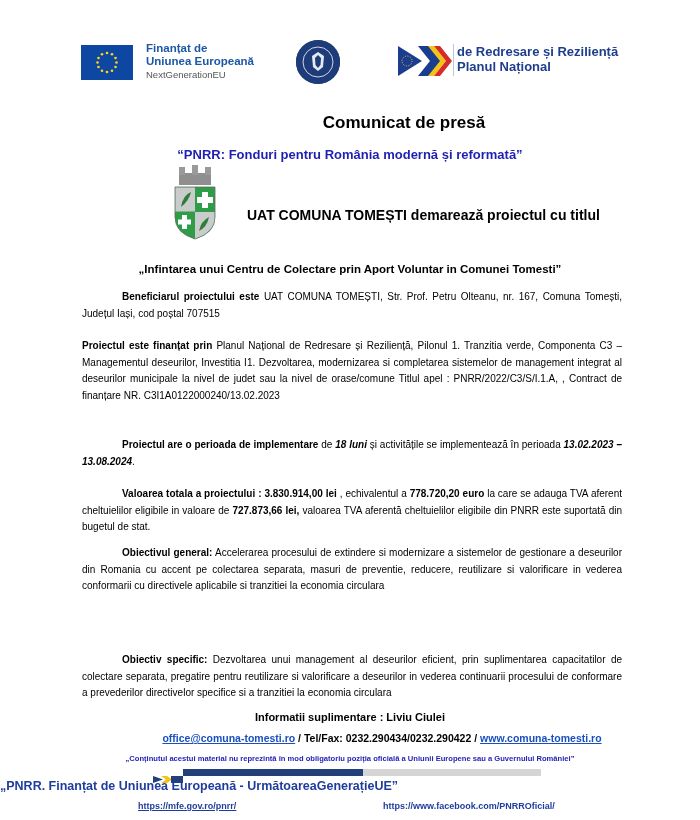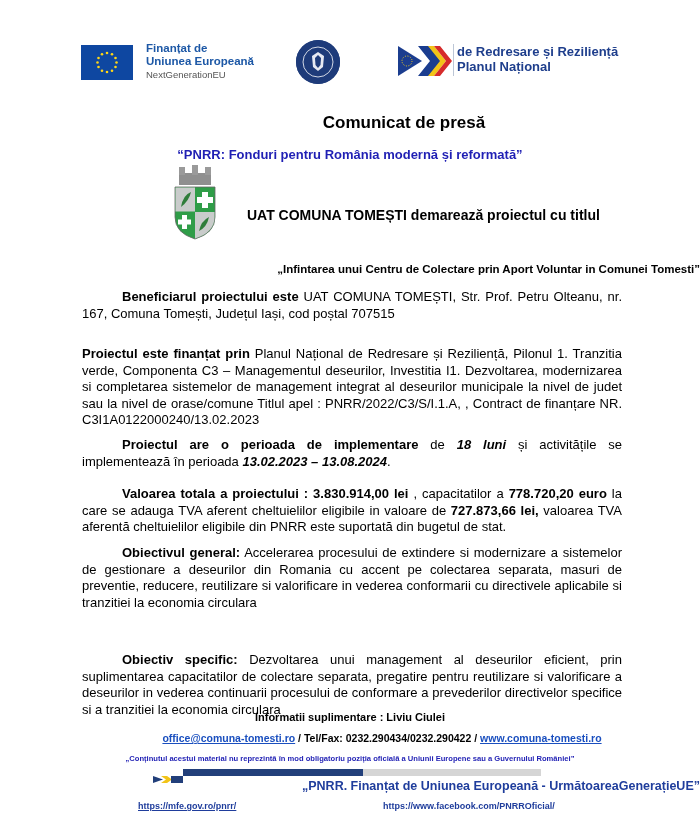--- a/index.html
+++ b/index.html
@@ -12,35 +12,35 @@
   .eu-text .l1, .eu-text .l2 { color: #1d58a6; font-weight: bold; }
   .eu-text .l3 { color: #555; font-size: 9.5px; }
   .gov-seal { left: 296px; top: 40px; width: 44px; height: 44px; border-radius: 50%; background: #1e3b7a; }
   .pnrr-logo { left: 398px; top: 46px; width: 54px; height: 30px; }
   .pnrr-divider { left: 453px; top: 44px; width: 1px; height: 32px; background: #bcc6d6; }
   .pnrr-text { left: 457px; top: 44px; font-size: 13px; line-height: 15px; color: #1e3e8c; font-weight: bold; }
   .title { left: 8px; width: 700px; top: 113px; text-align: center; font-size: 17px; font-weight: bold; padding-left: 46px; }
   .subtitle { left: 0; width: 700px; top: 147px; text-align: center; font-size: 13px; font-weight: bold; color: #1f1fb4; }
   .crest { left: 173px; top: 165px; width: 44px; height: 76px; }
   .uat-line { left: 231px; top: 207px; font-size: 14px; font-weight: bold; margin-left: 16px; }
-  .project-title { left: 0; width: 700px; top: 263px; text-align: right; font-size: 11.5px; font-weight: bold; }
+  .project-title { left: 0; width: 700px; top: 263px; text-align: center; font-size: 11.5px; font-weight: bold; }
 
-  .para { left: 82px; width: 540px; font-size: 13px; line-height: 16.5px; text-align: justify; }
+  .para { left: 82px; width: 540px; font-size: 10px; line-height: 16.5px; text-align: justify; }
   .indent { text-indent: 40px; }
   b { font-weight: bold; }
   i { font-style: italic; margin-top: 24px; }
 
   .info { left: 0; width: 700px; top: 711px; text-align: center; font-size: 11px; font-weight: bold; }
   .contact { left: 0; width: 700px; top: 732px; text-align: center; font-size: 10.5px; font-weight: bold; margin-left: 32px; }
   .contact a { color: #1a4fbf; text-decoration: underline; }
   .disclaimer { left: 0; width: 700px; top: 754px; text-align: center; font-size: 7.6px; font-weight: bold; color: #1f1fb4; }
   .bar-arrow { left: 153px; top: 769px; width: 30px; height: 7px; }
   .bar-blue { left: 183px; top: 769px; width: 180px; height: 7px; background: #223f7a; }
   .bar-grey { left: 363px; top: 769px; width: 178px; height: 7px; background: #d5d5d5; }
-  .slogan { left: 0; width: 700px; top: 779px; text-align: right; font-size: 12.5px; font-weight: bold; color: #1f3d9c; }
+  .slogan { left: 0; width: 700px; top: 779px; text-align: left; font-size: 12.5px; font-weight: bold; color: #1f3d9c; }
   .link-mfe { left: 138px; top: 801px; font-size: 9px; font-weight: bold; color: #1f3d9c; text-decoration: underline; }
   .link-fb { left: 383px; top: 801px; font-size: 9px; font-weight: bold; color: #1f3d9c; }
 </style>
 </head>
 <body>
 
 <div class="abs eu-flag">
   <svg width="52" height="35" viewBox="0 0 52 35">
     <rect width="52" height="35" fill="#0e47a1"></rect>
     <g fill="#ffd617">
@@ -110,30 +110,30 @@
   </svg>
 </div>
 <div class="abs uat-line">UAT COMUNA TOMEȘTI demarează proiectul cu titlul</div>
 
 <div class="abs project-title">„Infintarea unui Centru de Colectare prin Aport Voluntar in  Comunei Tomesti”</div>
 
 <div class="abs para indent" style="top:289px;">
   <b>Beneficiarul proiectului este</b><span> UAT COMUNA TOMEȘTI, Str. Prof. Petru Olteanu, nr. 167, Comuna Tomești, Județul Iași, cod poștal 707515</span>
 </div>
 
-<div class="abs para" style="top:338px;margin-top:8px;">
+<div class="abs para" style="top:338px;">
   <b>Proiectul este finanțat prin</b><span> Planul Național de Redresare și Reziliență, Pilonul 1. Tranzitia verde, Componenta  C3 – Managementul deseurilor, Investitia I1. Dezvoltarea, modernizarea si completarea sistemelor de management integrat al deseurilor municipale la nivel de judet sau la nivel de orase/comune Titlul apel : PNRR/2022/C3/S/I.1.A, , Contract de finanțare NR. C3I1A0122000240/13.02.2023</span>
 </div>
 
 <div class="abs para indent" style="top:437px;">
   <b>Proiectul are o perioada de implementare</b><span> de </span><b><i>18 luni</i></b><span> și activitățile se implementează în perioada </span><b><i>13.02.2023 – 13.08.2024</i></b><span>.</span>
 </div>
 
 <div class="abs para indent" style="top:486px;">
-  <b>Valoarea totala a proiectului : 3.830.914,00 lei</b><span> , capacitatilor a </span><b>778.720,20 euro</b><span> la care se adauga TVA aferent cheltuielilor eligibile in valoare de </span><b>727.873,66 lei,</b><span> valoarea TVA aferentă cheltuielilor eligibile din PNRR este suportată din bugetul de stat.</span>
+  <b>Valoarea totala a proiectului : 3.830.914,00 lei</b><span> , echivalentul a </span><b>778.720,20 euro</b><span> la care se adauga TVA aferent cheltuielilor eligibile in valoare de </span><b>727.873,66 lei,</b><span> valoarea TVA aferentă cheltuielilor eligibile din PNRR este suportată din bugetul de stat.</span>
 </div>
 
 <div class="abs para indent" style="top:545px;">
   <b>Obiectivul  general:</b><span> Accelerarea procesului de extindere si modernizare a sistemelor de gestionare a deseurilor din Romania cu accent pe colectarea separata, masuri de preventie, reducere, reutilizare si valorificare in vederea conformarii cu directivele aplicabile si tranzitiei la economia circulara</span>
 </div>
 
 <div class="abs para indent" style="top:627px;margin-top:25px;">
   <b>Obiectiv specific:</b><span> Dezvoltarea unui management al deseurilor eficient, prin suplimentarea capacitatilor de colectare separata, pregatire pentru reutilizare si valorificare a deseurilor in vederea continuarii procesului de conformare a prevederilor directivelor specifice si a tranzitiei la economia circulara</span>
 </div>
 

